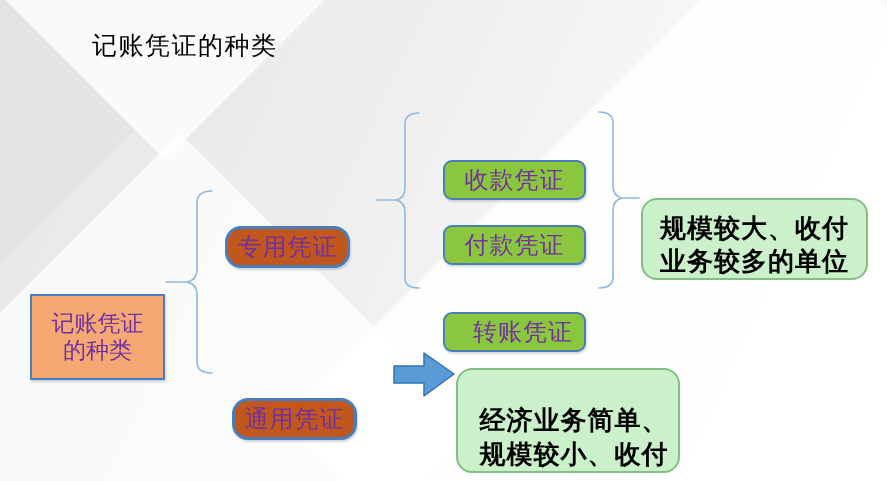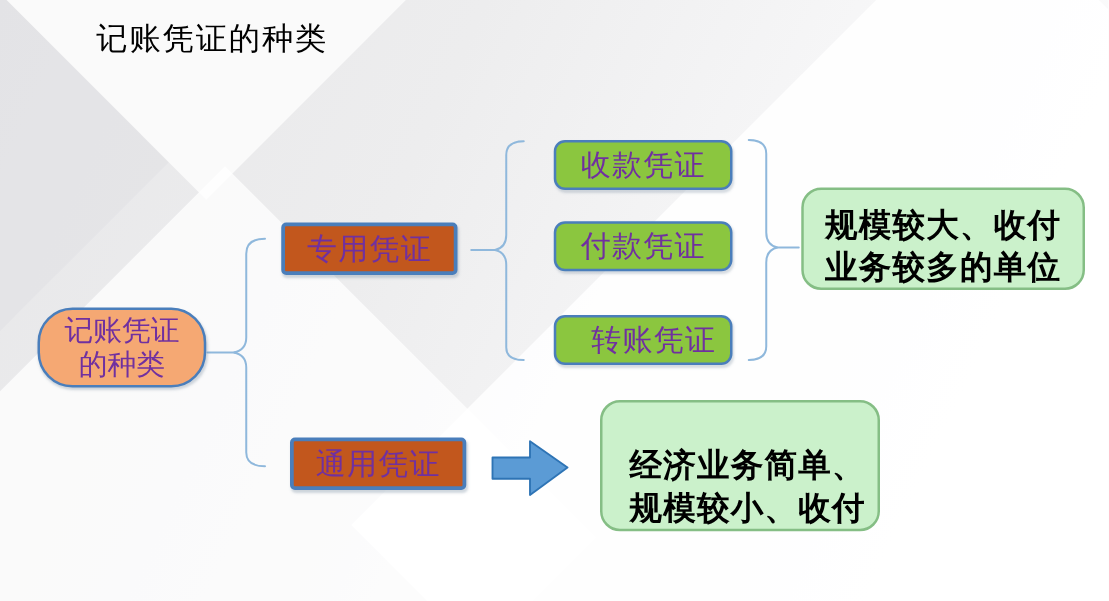--- a/index.html
+++ b/index.html
@@ -10,59 +10,59 @@
   }
   
   .bg{position:absolute;inset:0;pointer-events:none;}
   .diamond{position:absolute;transform:rotate(45deg);}
   .d1{left:45px;top:-130px;width:240px;height:240px;background:#fafafa;}
   .d2{left:-130px;top:-15px;width:240px;height:240px;background:#e0e0e3;opacity:.55;}
   .d3{left:-30px;top:220px;width:420px;height:420px;background:#ffffff;opacity:.75;}
   .d4{left:430px;top:60px;width:720px;height:720px;background:#ffffff;opacity:.85;}
 
   .title{
-    position:absolute;left:77px;top:14px;margin:0;
+    position:absolute;left:77px;top:14px;margin:15px;
     font-size:25px;font-weight:normal;color:#000;letter-spacing:1.5px;
   }
 
   .connectors{position:absolute;left:0;top:0;}
   .brace{fill:none;stroke:#8FB8DC;stroke-width:1.6;stroke-linecap:round;}
   .cline{stroke:#8FB8DC;stroke-width:1.6;stroke-linecap:round;}
   .block-arrow{fill:#5B9BD5;stroke:#2E74B5;stroke-width:1.5;stroke-linejoin:round;}
 
-  .node{position:absolute;display:flex;align-items:center;justify-content:center;box-sizing:border-box;}
+  .node{position:absolute;display:flex;align-items:center;justify-content:center;box-sizing:border-box;margin-top:48px;}
   .root{
-    left:30px;top:246px;width:135px;height:64px;
-    background:#F5A873;border:2.5px solid #4A7EBB;border-radius:28px;
+    left:30px;top:246px;width:135px;height:86px;
+    background:#F5A873;border:2.5px solid #4A7EBB;border-radius:0;
     color:#7030A0;font-size:23px;line-height:27px;flex-direction:column;
     box-shadow:1px 2px 2px rgba(120,140,160,.35);
   }
   .cat{
-    width:141px;height:42px;background:#C2571D;border:3px solid #4A7EBB;border-radius:4px;
+    width:125px;height:42px;background:#C2571D;border:3px solid #4A7EBB;border-radius:16px;
     color:#7030A0;font-size:24px;letter-spacing:1px;
     box-shadow:1px 2px 2px rgba(120,140,160,.35);
     text-align:right;
   }
   .cat-special{left:225px;top:178px;}
   .cat-general{left:232px;top:350px;}
   .type{
     left:443px;width:143px;height:40px;
     background:#8BC63F;border:2.5px solid #4A7EBB;border-radius:9px;
     color:#7030A0;font-size:24px;letter-spacing:1px;
     box-shadow:1px 2px 2px rgba(120,140,160,.3);
   }
   .type-1{top:112px;}
   .type-2{top:177px;}
-  .type-3{top:252px;padding-left:17px;}
+  .type-3{top:264px;padding-left:17px;}
   .note{
     background:#CBF1CB;border:2px solid #85BE85;border-radius:16px;
     color:#000;font-weight:bold;flex-direction:column;text-align:center;letter-spacing:1px;justify-content:flex-end;
   }
   .note-special{left:641px;top:150px;width:227px;height:82px;font-size:26px;line-height:33px;}
-  .note-general{left:480px;top:320px;width:224px;height:105px;font-size:26px;line-height:34px;padding-left:12px;}
+  .note-general{left:456px;top:320px;width:224px;height:105px;font-size:26px;line-height:34px;padding-left:12px;}
 </style>
 </head>
 <body>
 
 <div class="canvas">
 
   <div class="bg">
     <div class="diamond d2"></div>
     <div class="diamond d1"></div>
     <div class="diamond d3"></div>

